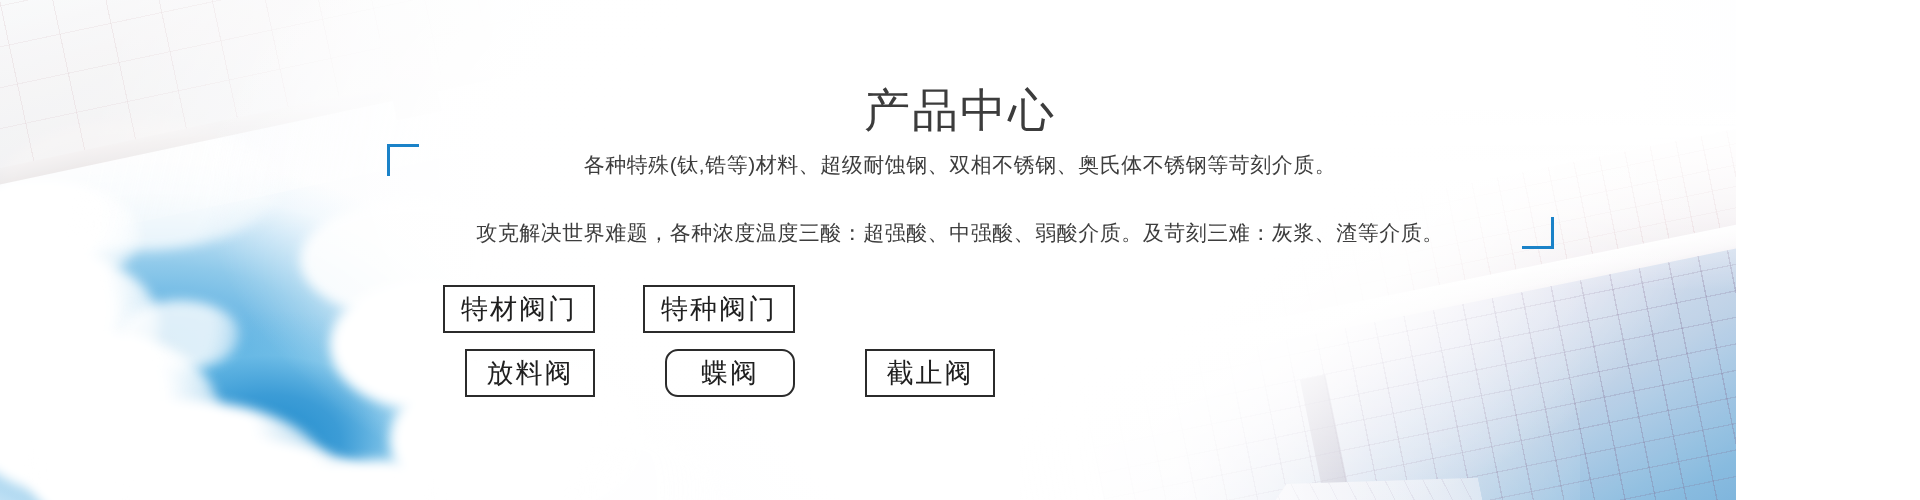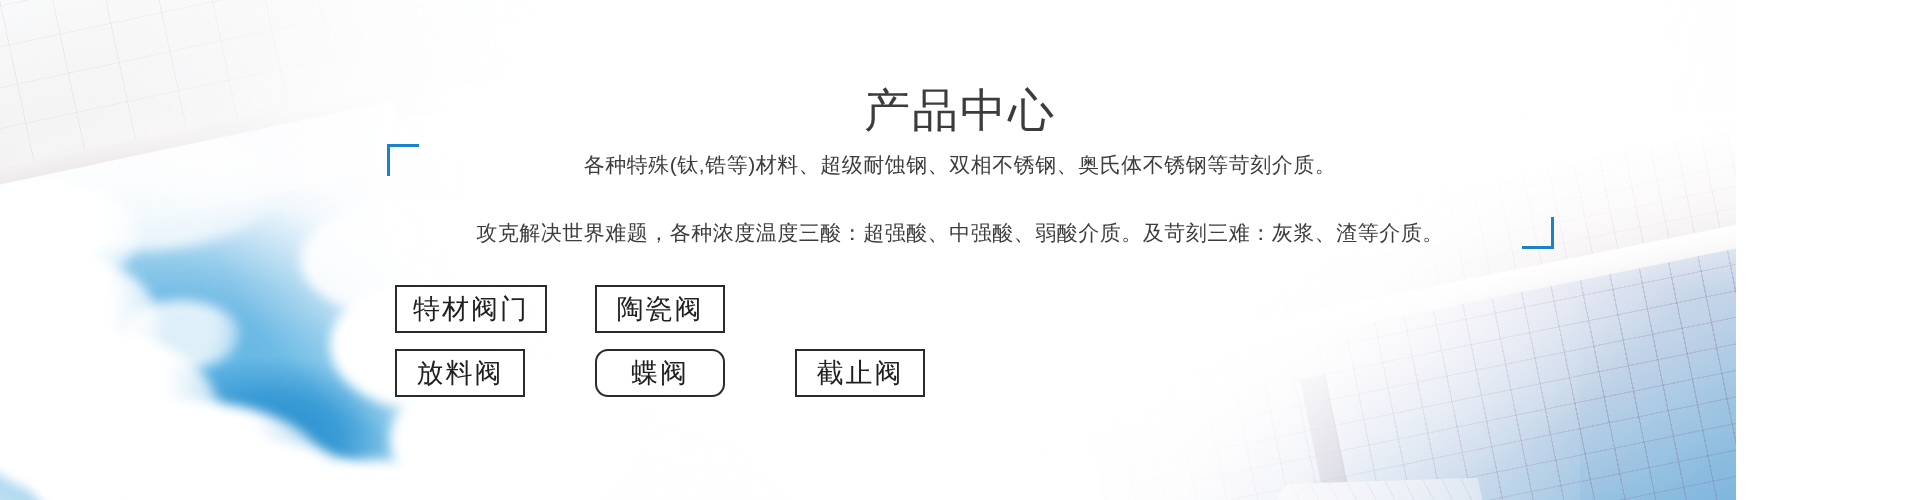--- a/index.html
+++ b/index.html
@@ -215,21 +215,21 @@
     width: 790px;
   }
   .cat-row {
     display: flex;
     justify-content: flex-start;
     margin-bottom: 16px;
   }
   .cat-cell {
     width: 200px;
     display: flex;
-    justify-content: flex-start;
+    justify-content: flex-end;
   }
   .cat-btn {
     border: 2px solid #2b2b2b;
     background: transparent;
     color: #1f1f1f;
     font-size: 27px;
     line-height: 34px;
     letter-spacing: 2px;
     padding: 5px 16px;
     white-space: nowrap;
@@ -305,21 +305,21 @@
       <span class="arm-h"></span>
       <span class="arm-v"></span>
     </div>
 
     <div id="category-grid">
       <div class="cat-row">
         <div class="cat-cell">
           <button class="cat-btn w-wide">特材阀门</button>
         </div>
         <div class="cat-cell">
-          <button class="cat-btn w-mid">陶瓷阀</button>
+          <button class="cat-btn w-wide">特种阀门</button>
         </div>
       </div>
       <div class="cat-row">
         <div class="cat-cell">
           <button class="cat-btn w-mid">放料阀</button>
         </div>
         <div class="cat-cell">
           <button class="cat-btn w-small">蝶阀</button>
         </div>
         <div class="cat-cell">

